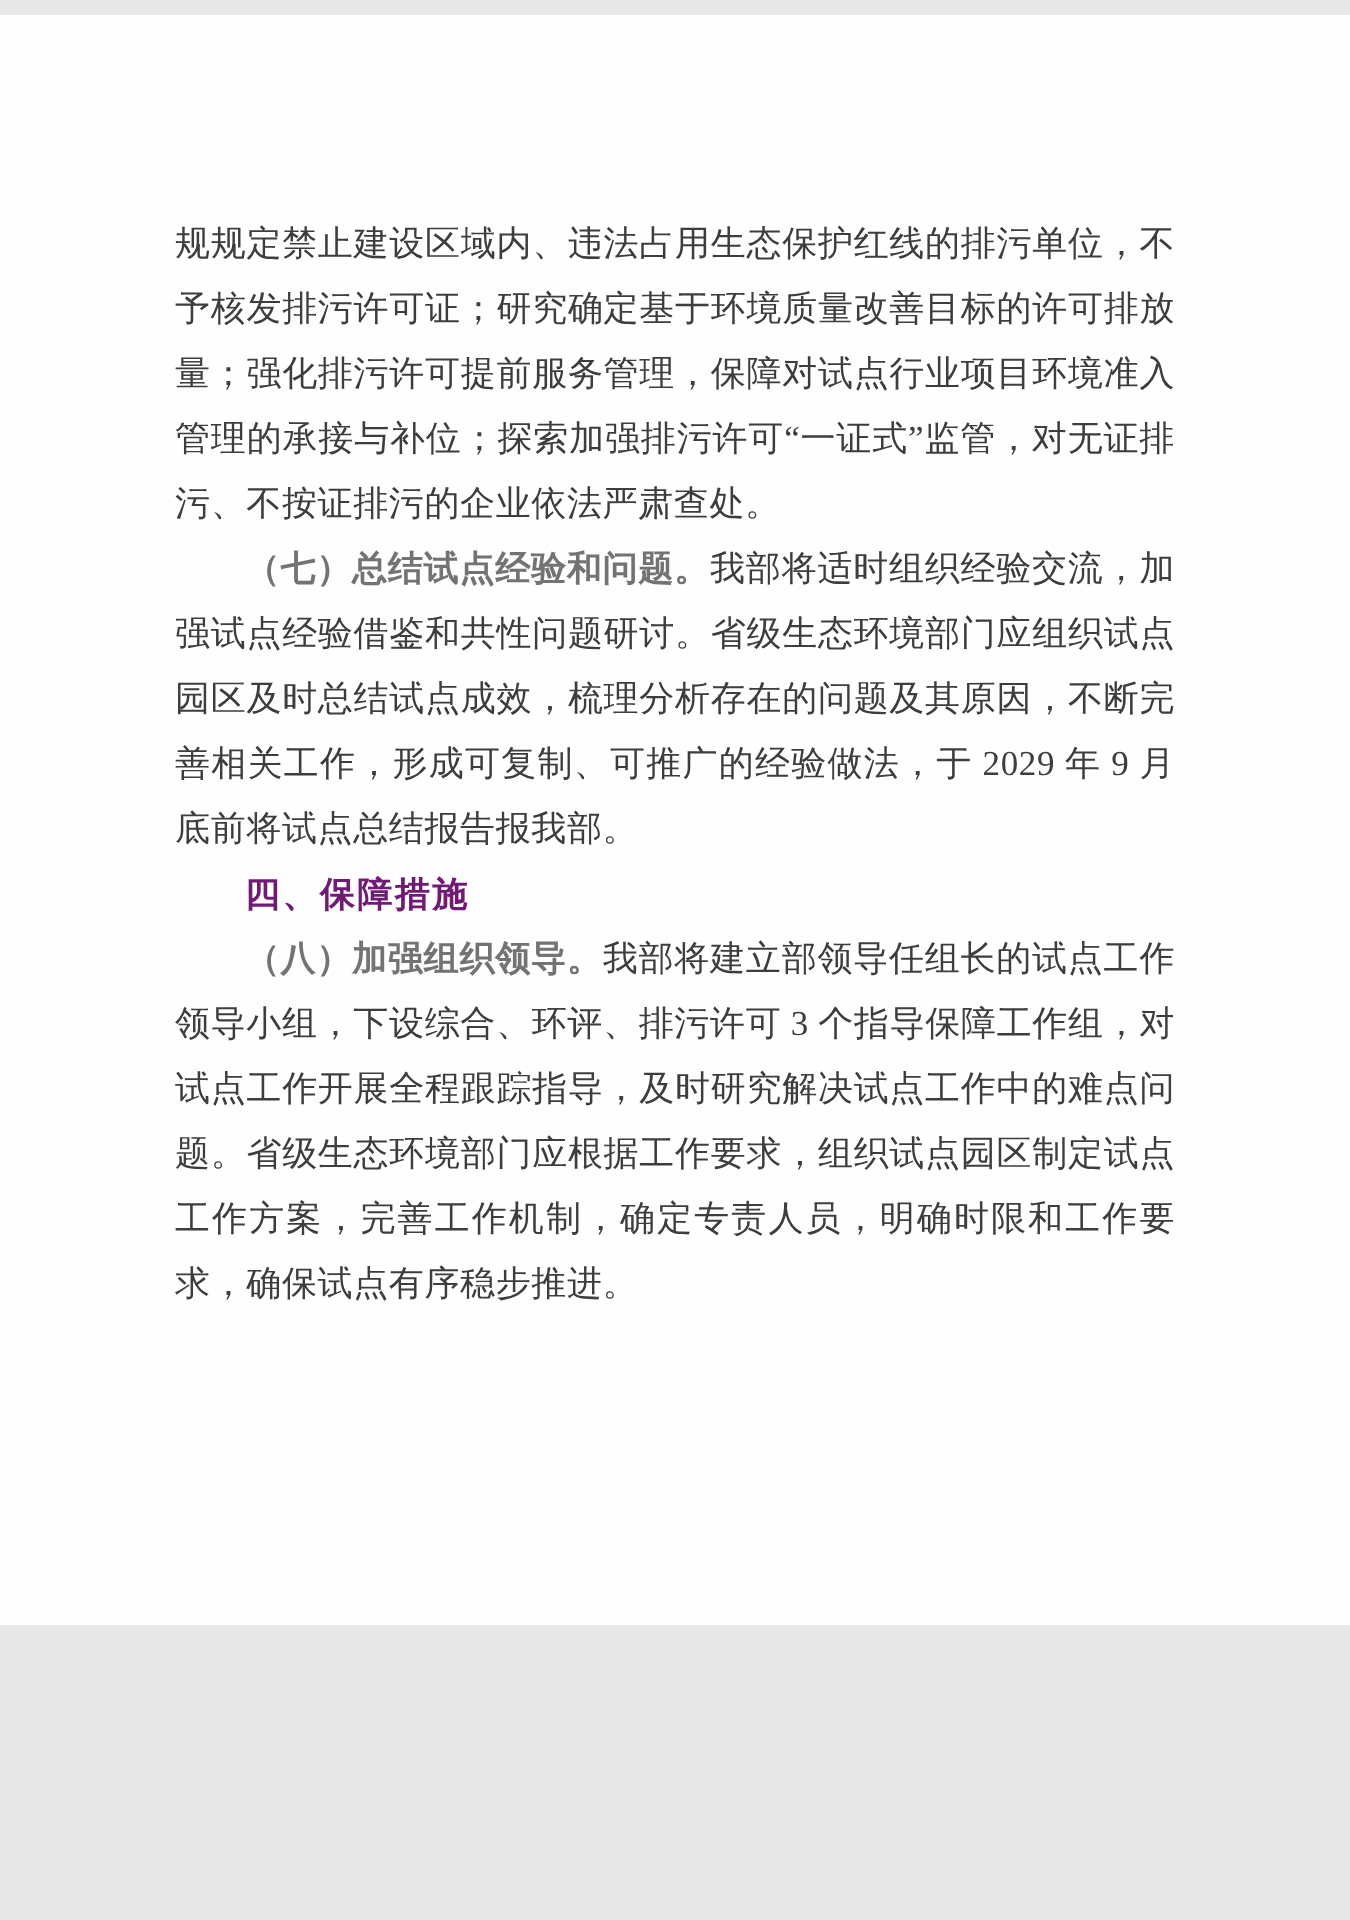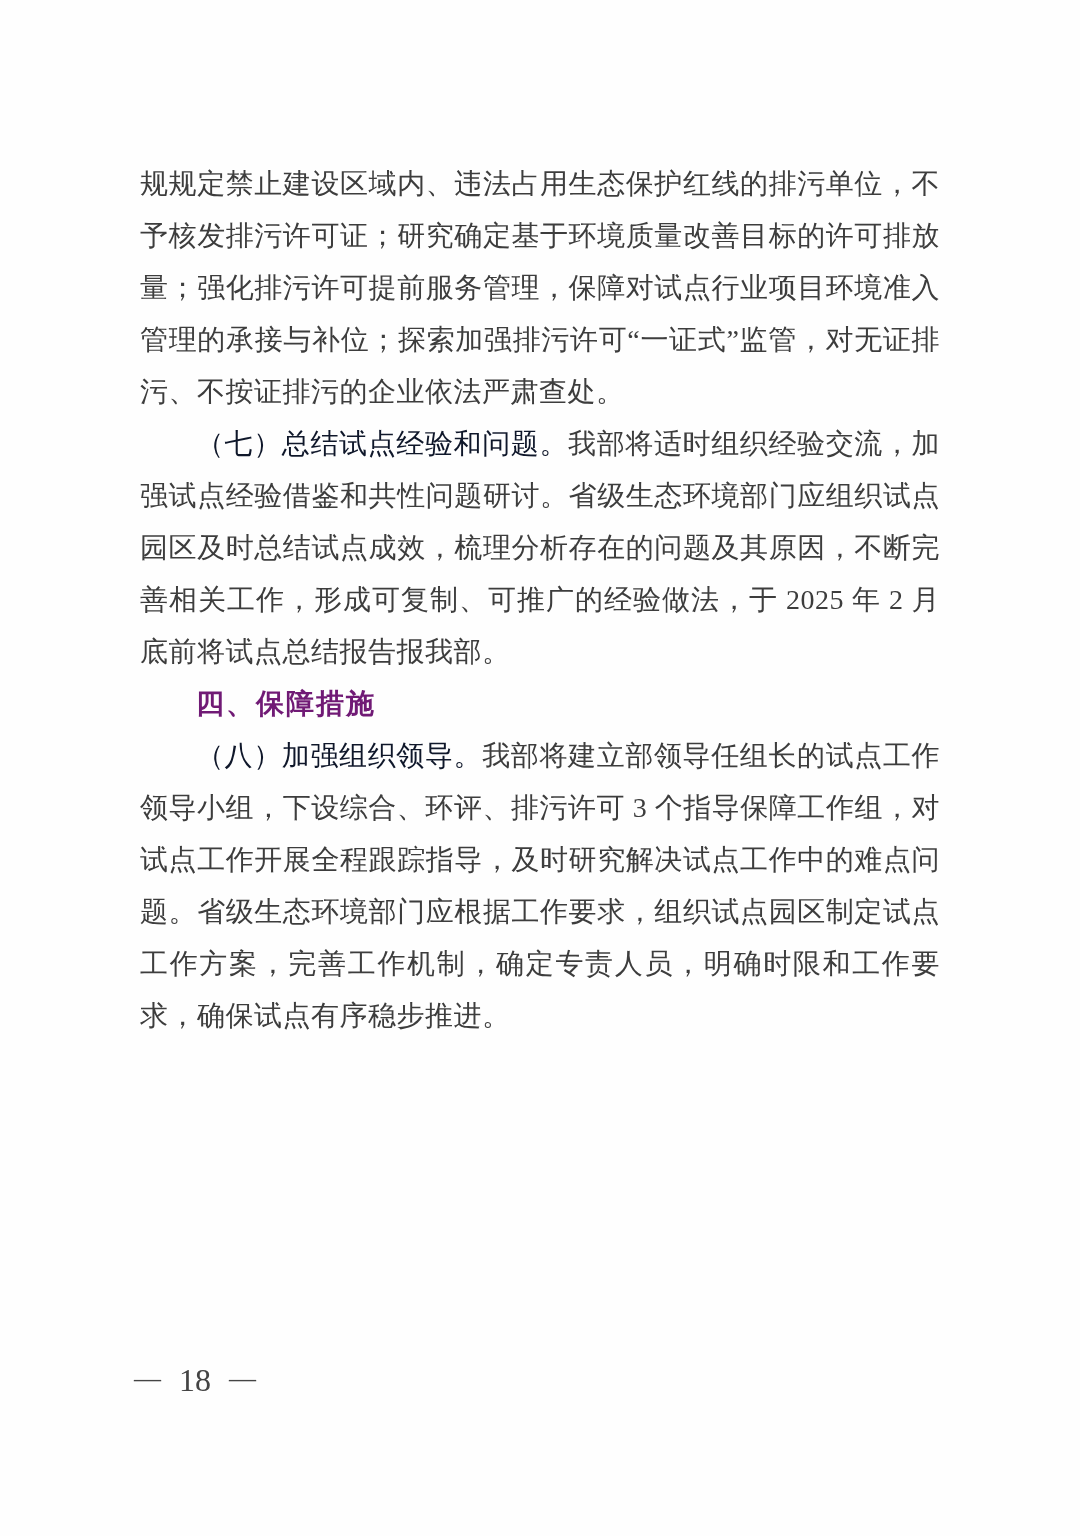--- a/index.html
+++ b/index.html
@@ -3,22 +3,22 @@
 <meta charset="utf-8">
 <style>
   html, body {
     margin: 0;
     padding: 0;
     background: #e8e8e8;
   }
   .page {
     position: relative;
     width: 1080px;
-    height: 1536px;
-    margin: 0 auto;
+    height: 1288px;
+    margin: 12px auto;
     background: #fefefe;
     overflow: hidden;
     font-family: "Liberation Serif", "DejaVu Serif", serif;
   }
   .doc-text {
     position: absolute;
     left: 140px;
     top: 158px;
     width: 800px;
     font-size: 28px;
@@ -31,22 +31,22 @@
   .doc-text p {
     margin: 0;
   }
   .para-indent {
     text-indent: 2em;
   }
   .para-flush {
     text-indent: 0;
   }
   .lead-bold {
-    font-weight: normal;
-    color: #0f172a;
+    font-weight: bold;
+    color: #737373;
   }
   .section-heading {
     font-family: "Liberation Sans", "DejaVu Sans", sans-serif;
     font-weight: bold;
     color: #701a75;
     text-indent: 2em;
     letter-spacing: 2px;
   }
   .footer {
     position: absolute;
@@ -68,21 +68,21 @@
 </style>
 </head>
 <body>
 
 <div class="page">
 
   <div class="doc-text">
 
     <p class="para-flush">规规定禁止建设区域内、违法占用生态保护红线的排污单位，不予核发排污许可证；研究确定基于环境质量改善目标的许可排放量；强化排污许可提前服务管理，保障对试点行业项目环境准入管理的承接与补位；探索加强排污许可“一证式”监管，对无证排污、不按证排污的企业依法严肃查处。</p>
 
-    <p class="para-indent"><span class="lead-bold">（七）总结试点经验和问题。</span><span>我部将适时组织经验交流，加强试点经验借鉴和共性问题研讨。省级生态环境部门应组织试点园区及时总结试点成效，梳理分析存在的问题及其原因，不断完善相关工作，形成可复制、可推广的经验做法，于 2025 年 2 月底前将试点总结报告报我部。</span></p>
+    <p class="para-indent"><span class="lead-bold">（七）总结试点经验和问题。</span><span>我部将适时组织经验交流，加强试点经验借鉴和共性问题研讨。省级生态环境部门应组织试点园区及时总结试点成效，梳理分析存在的问题及其原因，不断完善相关工作，形成可复制、可推广的经验做法，于 2029 年 9 月底前将试点总结报告报我部。</span></p>
 
     <p class="section-heading">四、保障措施</p>
 
     <p class="para-indent"><span class="lead-bold">（八）加强组织领导。</span><span>我部将建立部领导任组长的试点工作领导小组，下设综合、环评、排污许可 3 个指导保障工作组，对试点工作开展全程跟踪指导，及时研究解决试点工作中的难点问题。省级生态环境部门应根据工作要求，组织试点园区制定试点工作方案，完善工作机制，确定专责人员，明确时限和工作要求，确保试点有序稳步推进。</span></p>
 
 
   </div>
 
   <div class="footer">
     <span class="dash">—</span>

